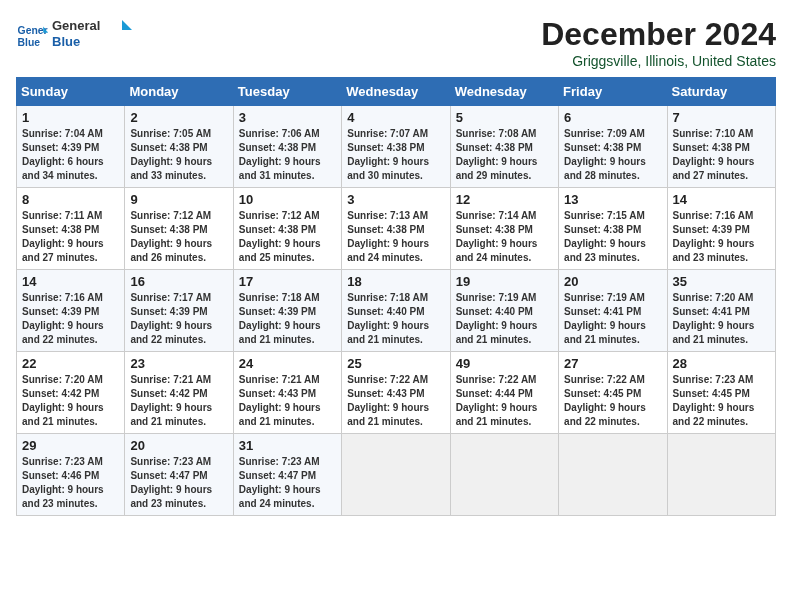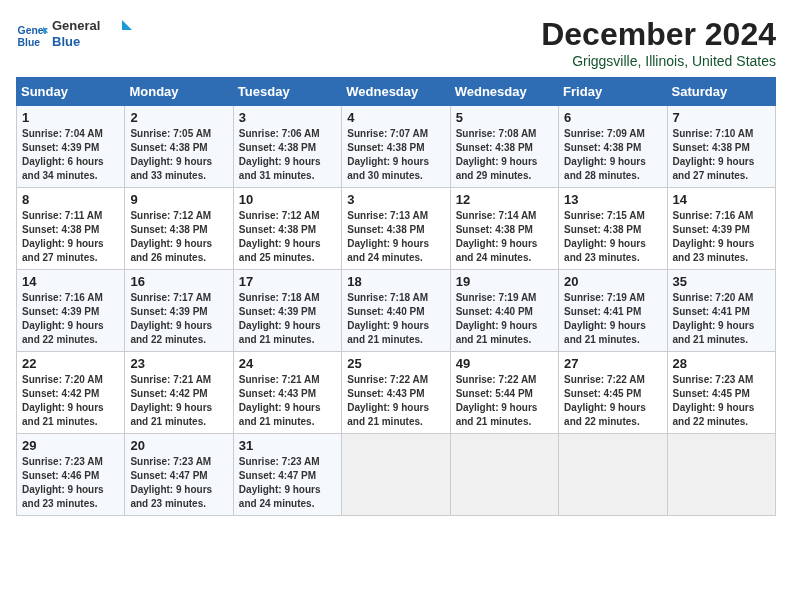--- a/index.html
+++ b/index.html
@@ -322,21 +322,21 @@
           <div class="day-info">
             <span>Sunrise: 7:22 AM</span><br>
             <span>Sunset: 4:43 PM</span><br>
             <span>Daylight: 9 hours and 21 minutes.</span>
           </div>
         </td>
         <td>
           <span class="day-num">49</span>
           <div class="day-info">
             <span>Sunrise: 7:22 AM</span><br>
-            <span>Sunset: 5:44 PM</span><br>
+            <span>Sunset: 4:44 PM</span><br>
             <span>Daylight: 9 hours and 21 minutes.</span>
           </div>
         </td>
         <td>
           <span class="day-num">27</span>
           <div class="day-info">
             <span>Sunrise: 7:22 AM</span><br>
             <span>Sunset: 4:45 PM</span><br>
             <span>Daylight: 9 hours and 22 minutes.</span>
           </div>

